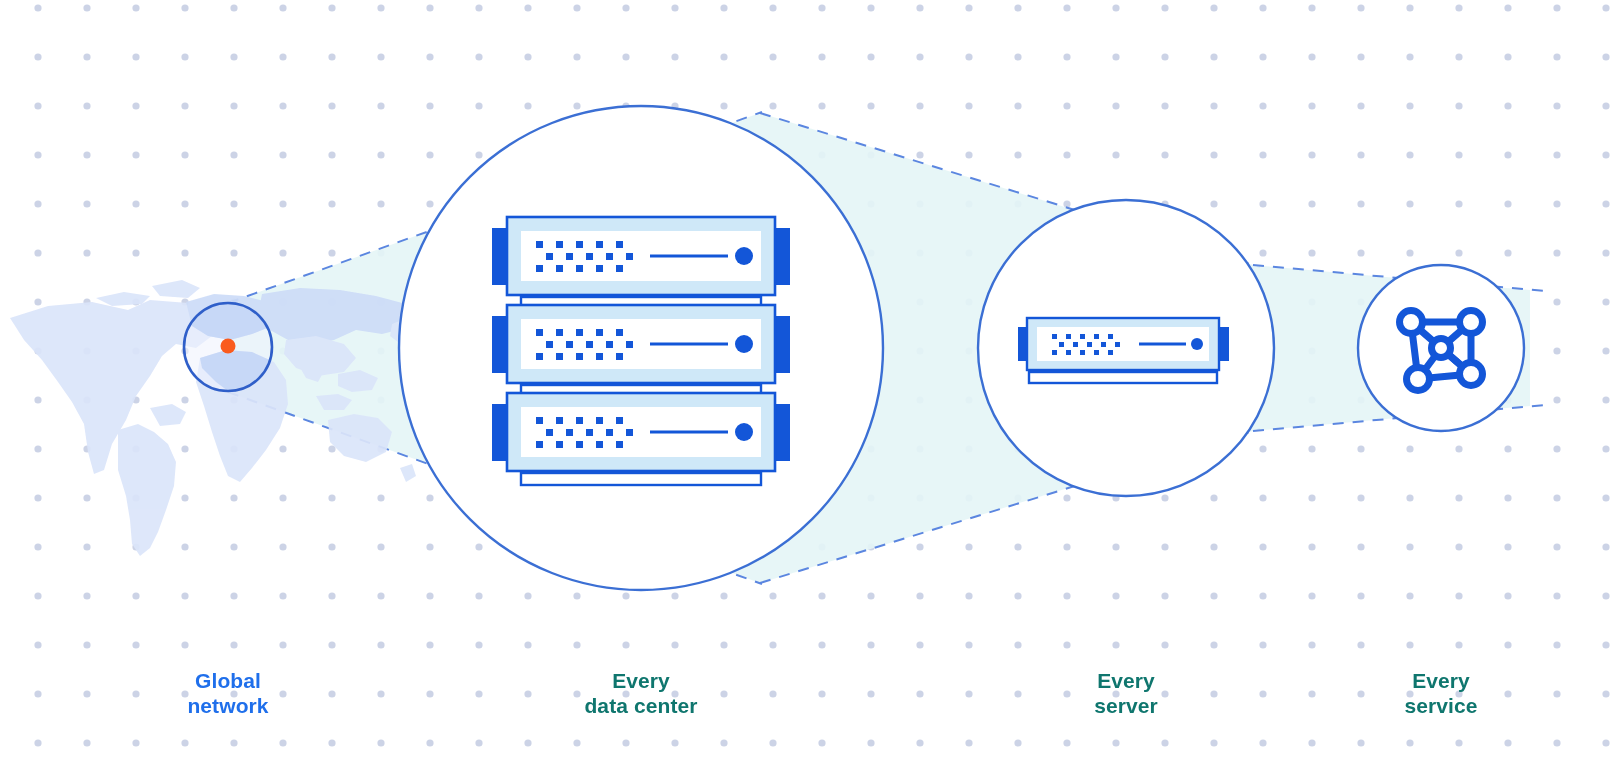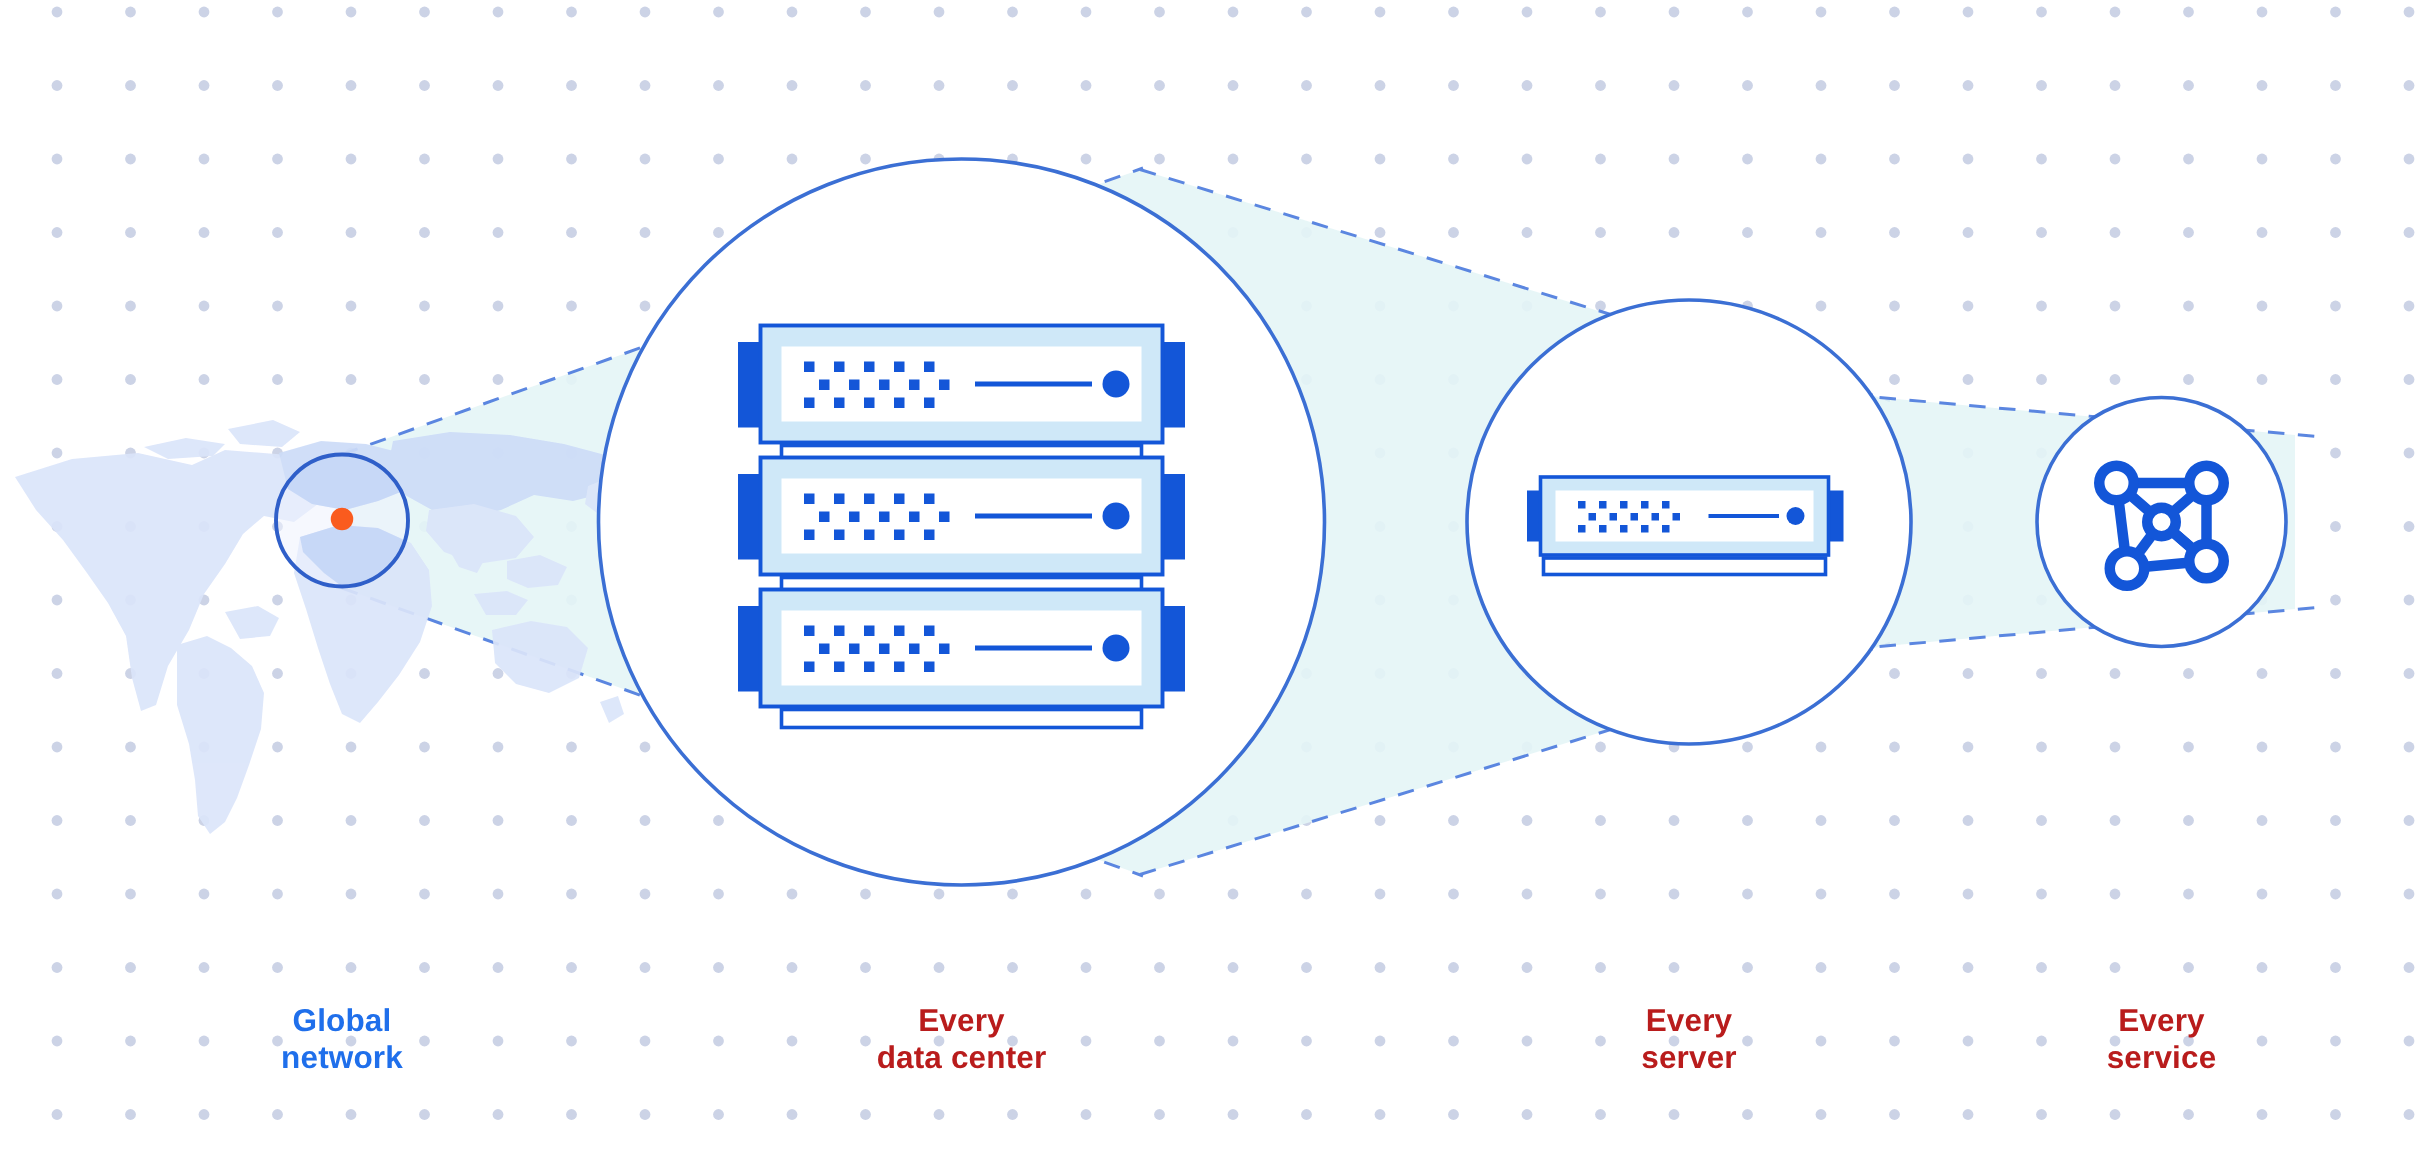--- a/index.html
+++ b/index.html
@@ -1,21 +1,21 @@
 <!DOCTYPE html>
 <html><head>
 <meta charset="utf-8">
 <style>
   html,body{margin:0;padding:0;background:#ffffff;}
   body{width:1620px;height:782px;overflow:hidden;font-family:"Liberation Sans",sans-serif;}
   #stage{position:relative;width:1620px;height:782px;background:#ffffff;padding-left:46px;}
   #stage > svg{position:absolute;left:0;top:0;}
   .lbl{position:absolute;text-align:center;font-size:21px;font-weight:700;line-height:1.18;
        letter-spacing:.1px;white-space:pre-line;}
-  .lbl.dark{color:#b91c1c;}
+  .lbl.dark{color:#0f766e;}
   .lbl.blue{color:#1f6feb;}
 </style>
 </head>
 <body>
 
 <div id="stage">
 
   <svg id="grid-layer" width="1620" height="782">
       <circle cx="38" cy="8" r="3.6" fill="#ccd3e6"></circle>
       <circle cx="87" cy="8" r="3.6" fill="#ccd3e6"></circle>

